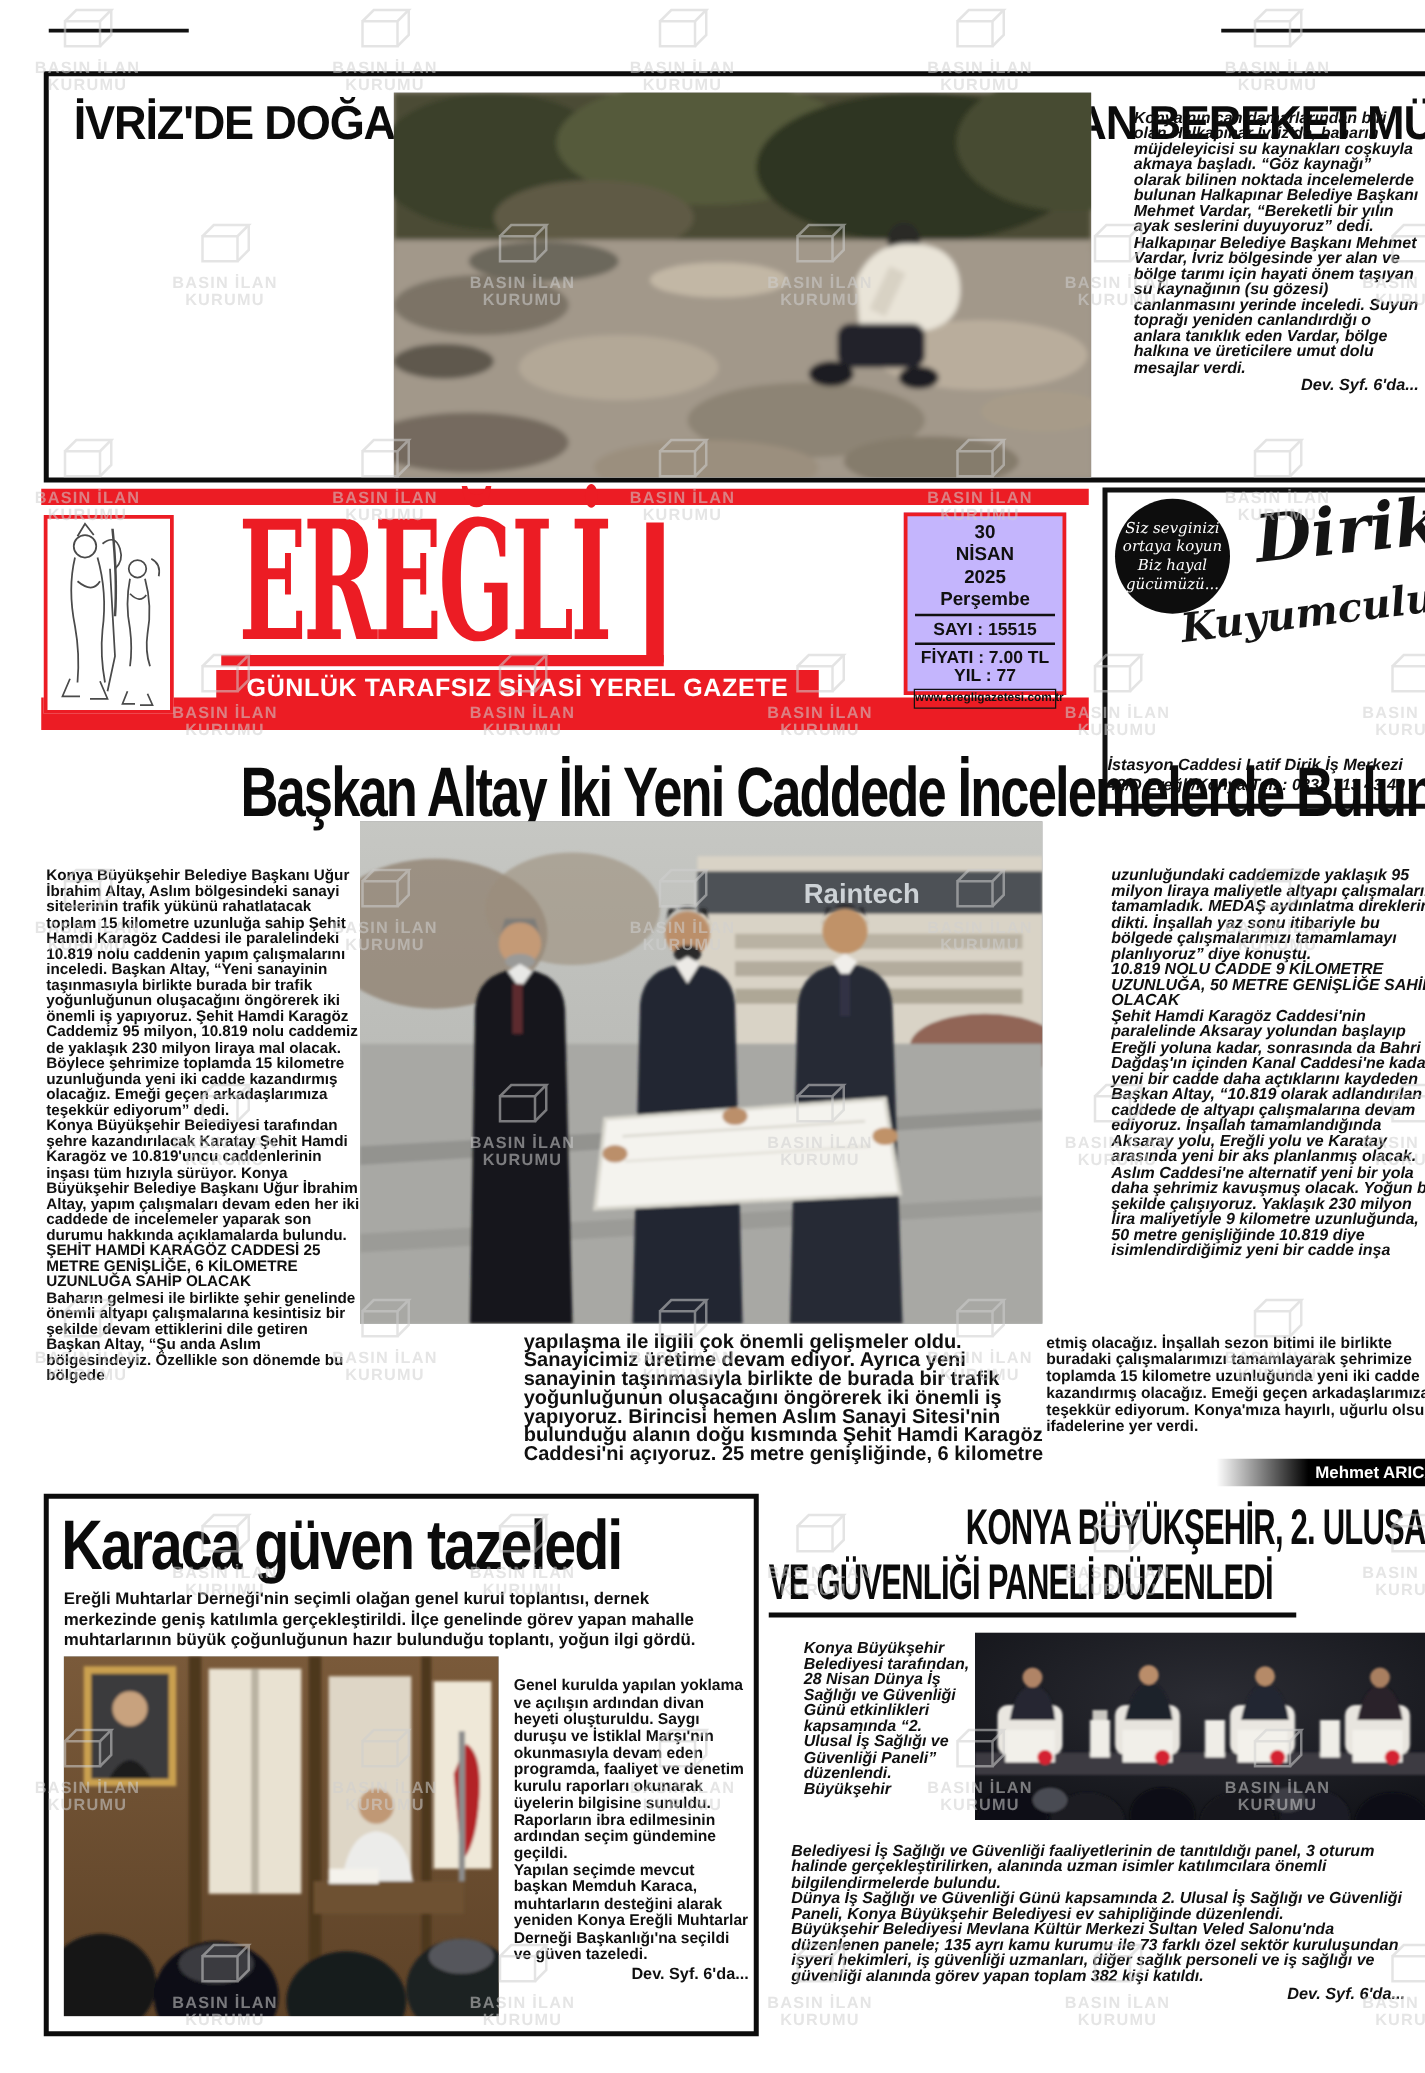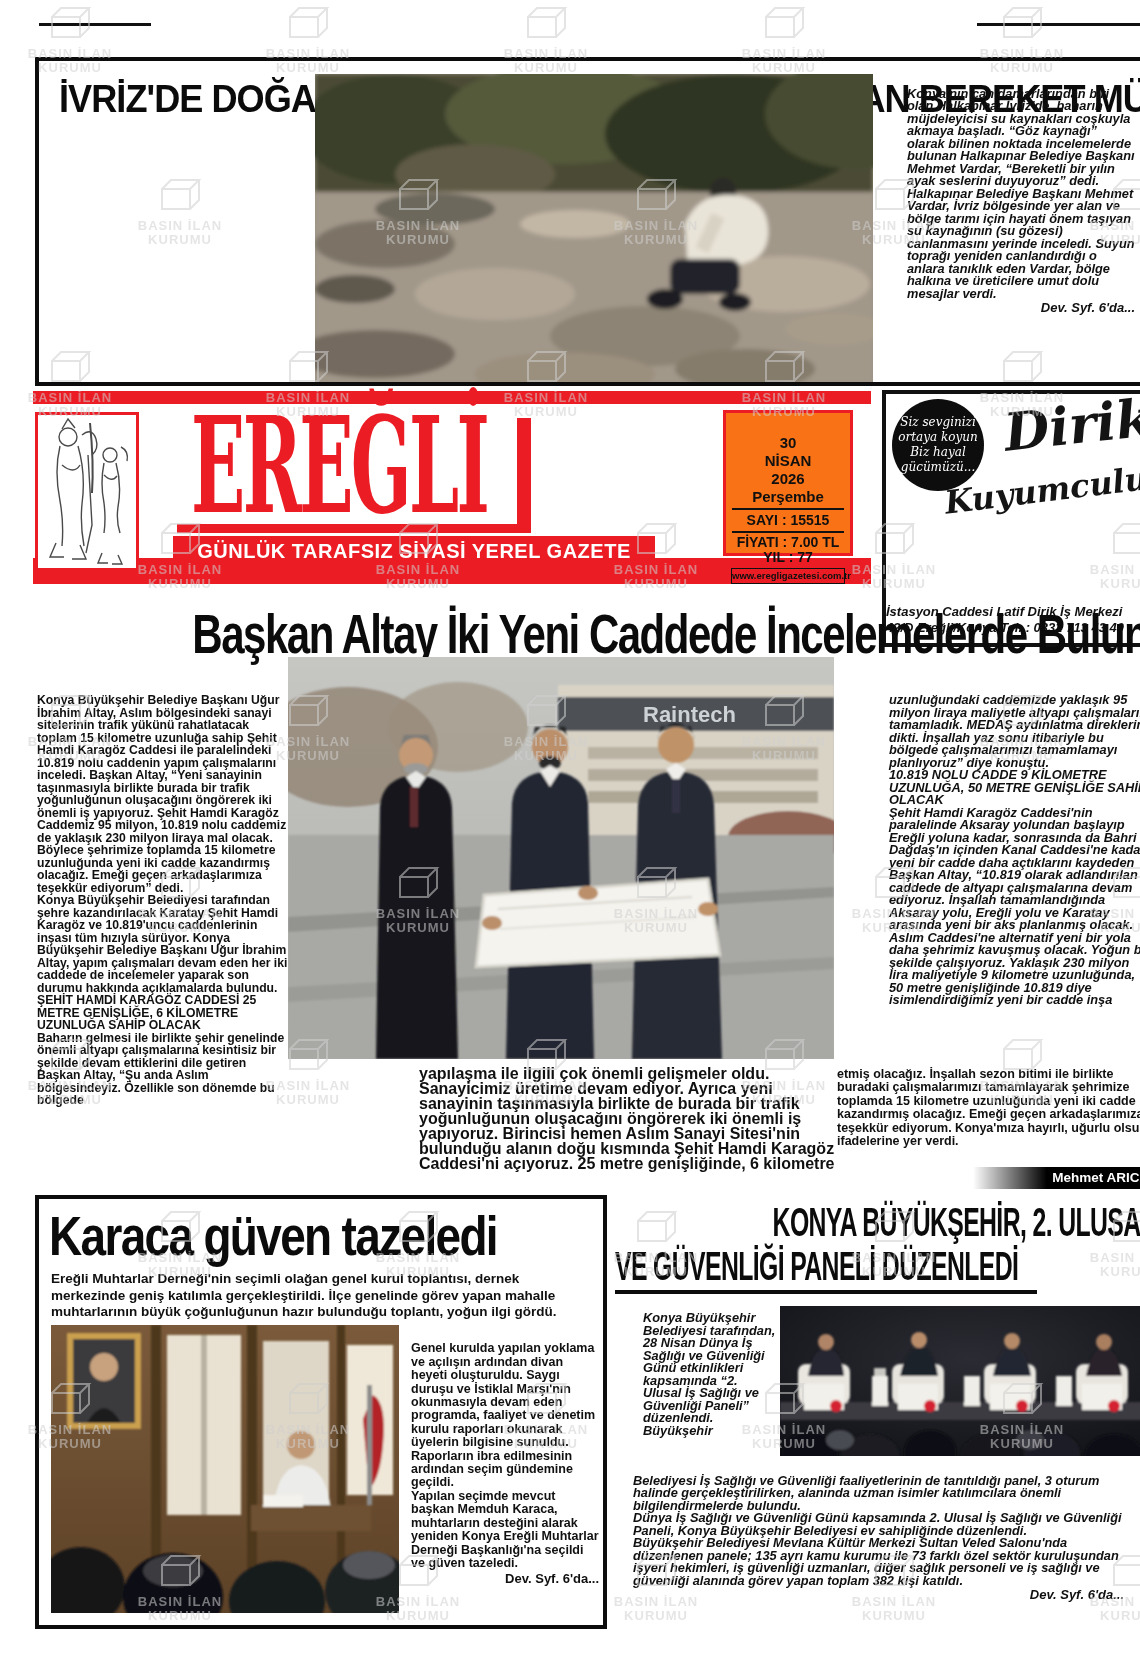--- a/index.html
+++ b/index.html
@@ -21,22 +21,22 @@
   .tmid{font-size:16px;line-height:15px;}
   .tw{font-size:12.5px;line-height:13.4px;}
   .lede{font-size:13.5px;line-height:16.5px;}
   .cont{text-align:right;font-size:13px;margin-top:2px;}
   
   .redbar{position:absolute;background:var(--red);}
   .logo-title{font-family:"DejaVu Serif",serif;font-weight:bold;color:var(--red);
               font-size:132px;line-height:1;letter-spacing:-5px;}
   .tagline{position:absolute;background:var(--red);color:#fff;text-align:center;
            font-size:20px;line-height:30px;letter-spacing:.5px;}
-  .datebox{position:absolute;border:3px solid var(--red);box-sizing:border-box;background:#f97316;
-           text-align:center;padding-top:21px;}
+  .datebox{position:absolute;border:3px solid var(--red);box-sizing:border-box;background:#c4b5fd;
+           text-align:center;padding-top:4px;}
   .datebox .d1{font-size:15px;line-height:18px;}
   .datebox .rule{height:2px;background:#111;margin:2px 6px;}
   .datebox .d2{font-size:14px;line-height:17px;}
   .datebox .d3{font-size:14px;line-height:15px;}
   .sitebox{border:1.5px solid #111;font-size:9.5px;line-height:14px;margin:3px 5px 0 5px;font-weight:bold;}
   .adbox{position:absolute;border:4px solid #111;box-sizing:border-box;background:#fff;}
   .adcircle{position:absolute;background:#0d0d0d;border-radius:50%;color:#fff;
             font-family:"DejaVu Serif",serif;font-style:italic;font-weight:normal;
             font-size:12px;line-height:15px;text-align:center;display:flex;align-items:center;justify-content:center;}
   .script{font-family:"DejaVu Serif",serif;font-style:italic;font-weight:bold;color:#141414;}
@@ -494,21 +494,21 @@
     <div class="abs logo-title" style="left:166px;top:400px;">
       <span class="cond" style="transform:scaleX(.54);">EREĞLİ</span>
     </div>
     <div class="redbar" style="left:492px;top:418px;width:14px;height:112px;"></div>
     <div class="redbar" style="left:152px;top:524px;width:354px;height:9px;"></div>
     <div class="tagline" style="left:148px;top:536px;width:482px;height:30px;">GÜNLÜK TARAFSIZ SİYASİ YEREL GAZETE</div>
 
     <div class="datebox" style="left:698px;top:410px;width:130px;height:146px;">
       <div class="d1">30</div>
       <div class="d1">NİSAN</div>
-      <div class="d1">2026</div>
+      <div class="d1">2025</div>
       <div class="d1">Perşembe</div>
       <div class="rule"></div>
       <div class="d2">SAYI : 15515</div>
       <div class="rule"></div>
       <div class="d3">FİYATI : 7.00 TL</div>
       <div class="d3">YIL : 77</div>
       <div class="sitebox">www.eregligazetesi.com.tr</div>
     </div>
 
     <div class="adbox" style="left:857px;top:390px;width:277px;height:257px;">

